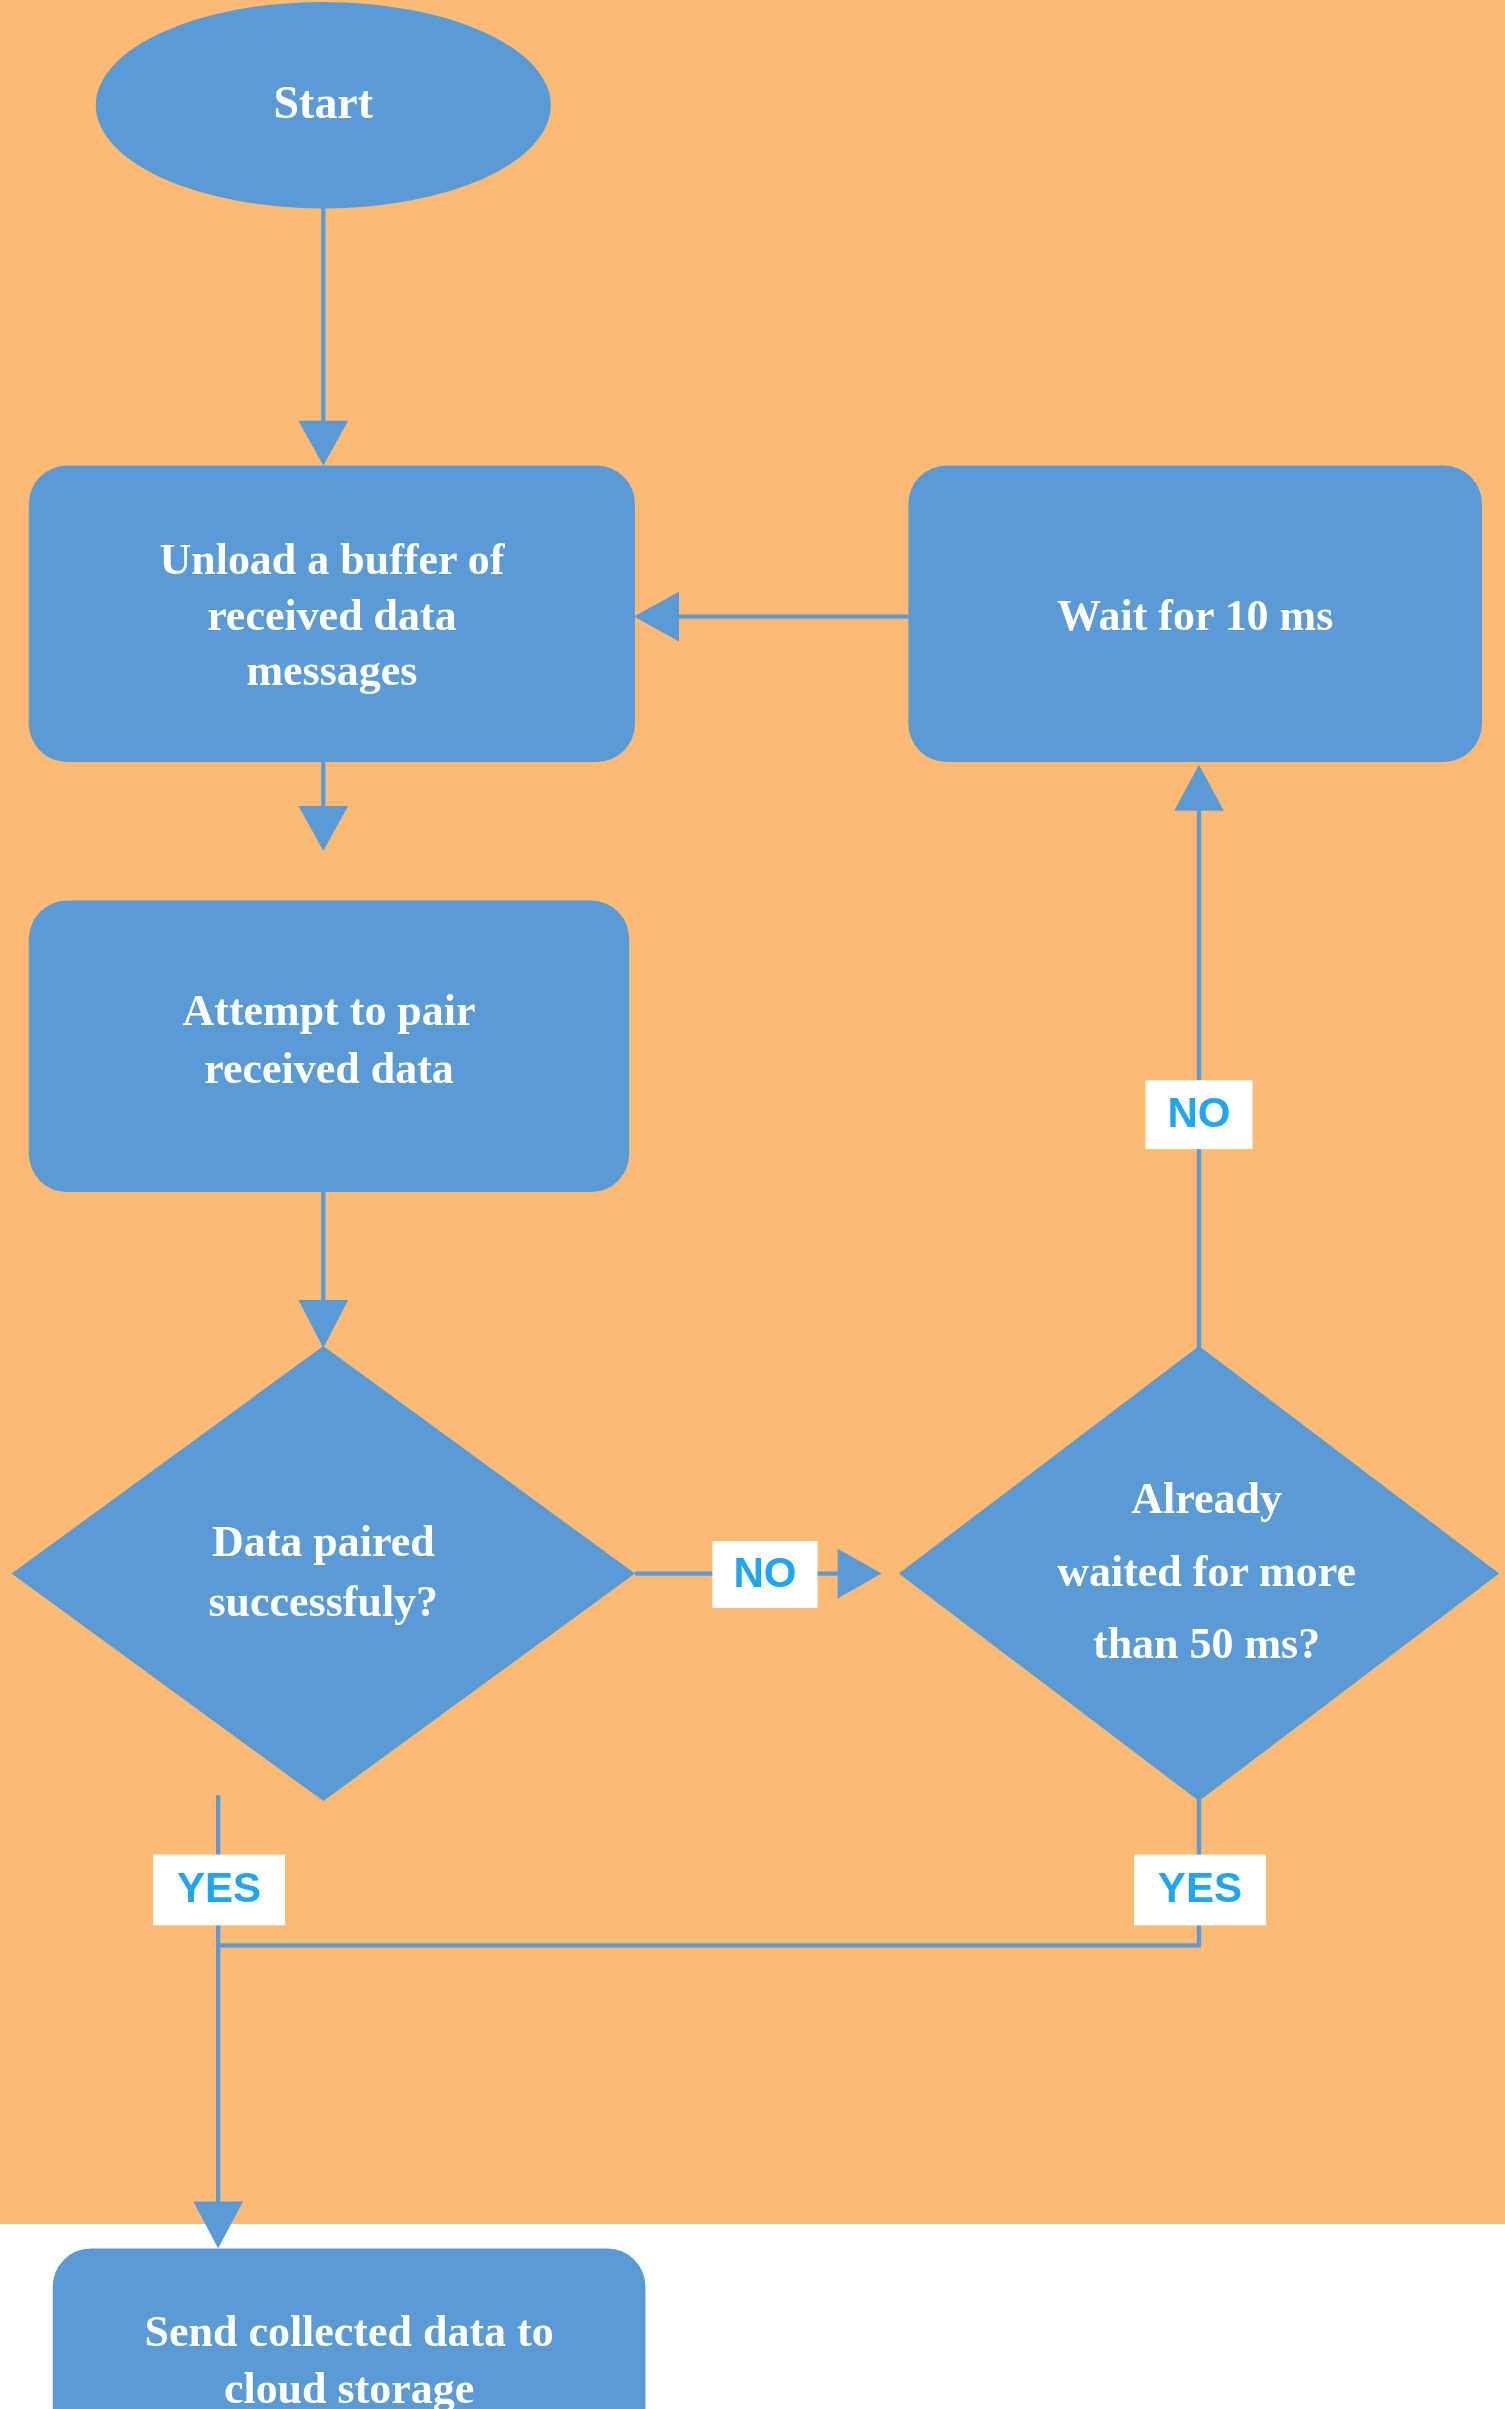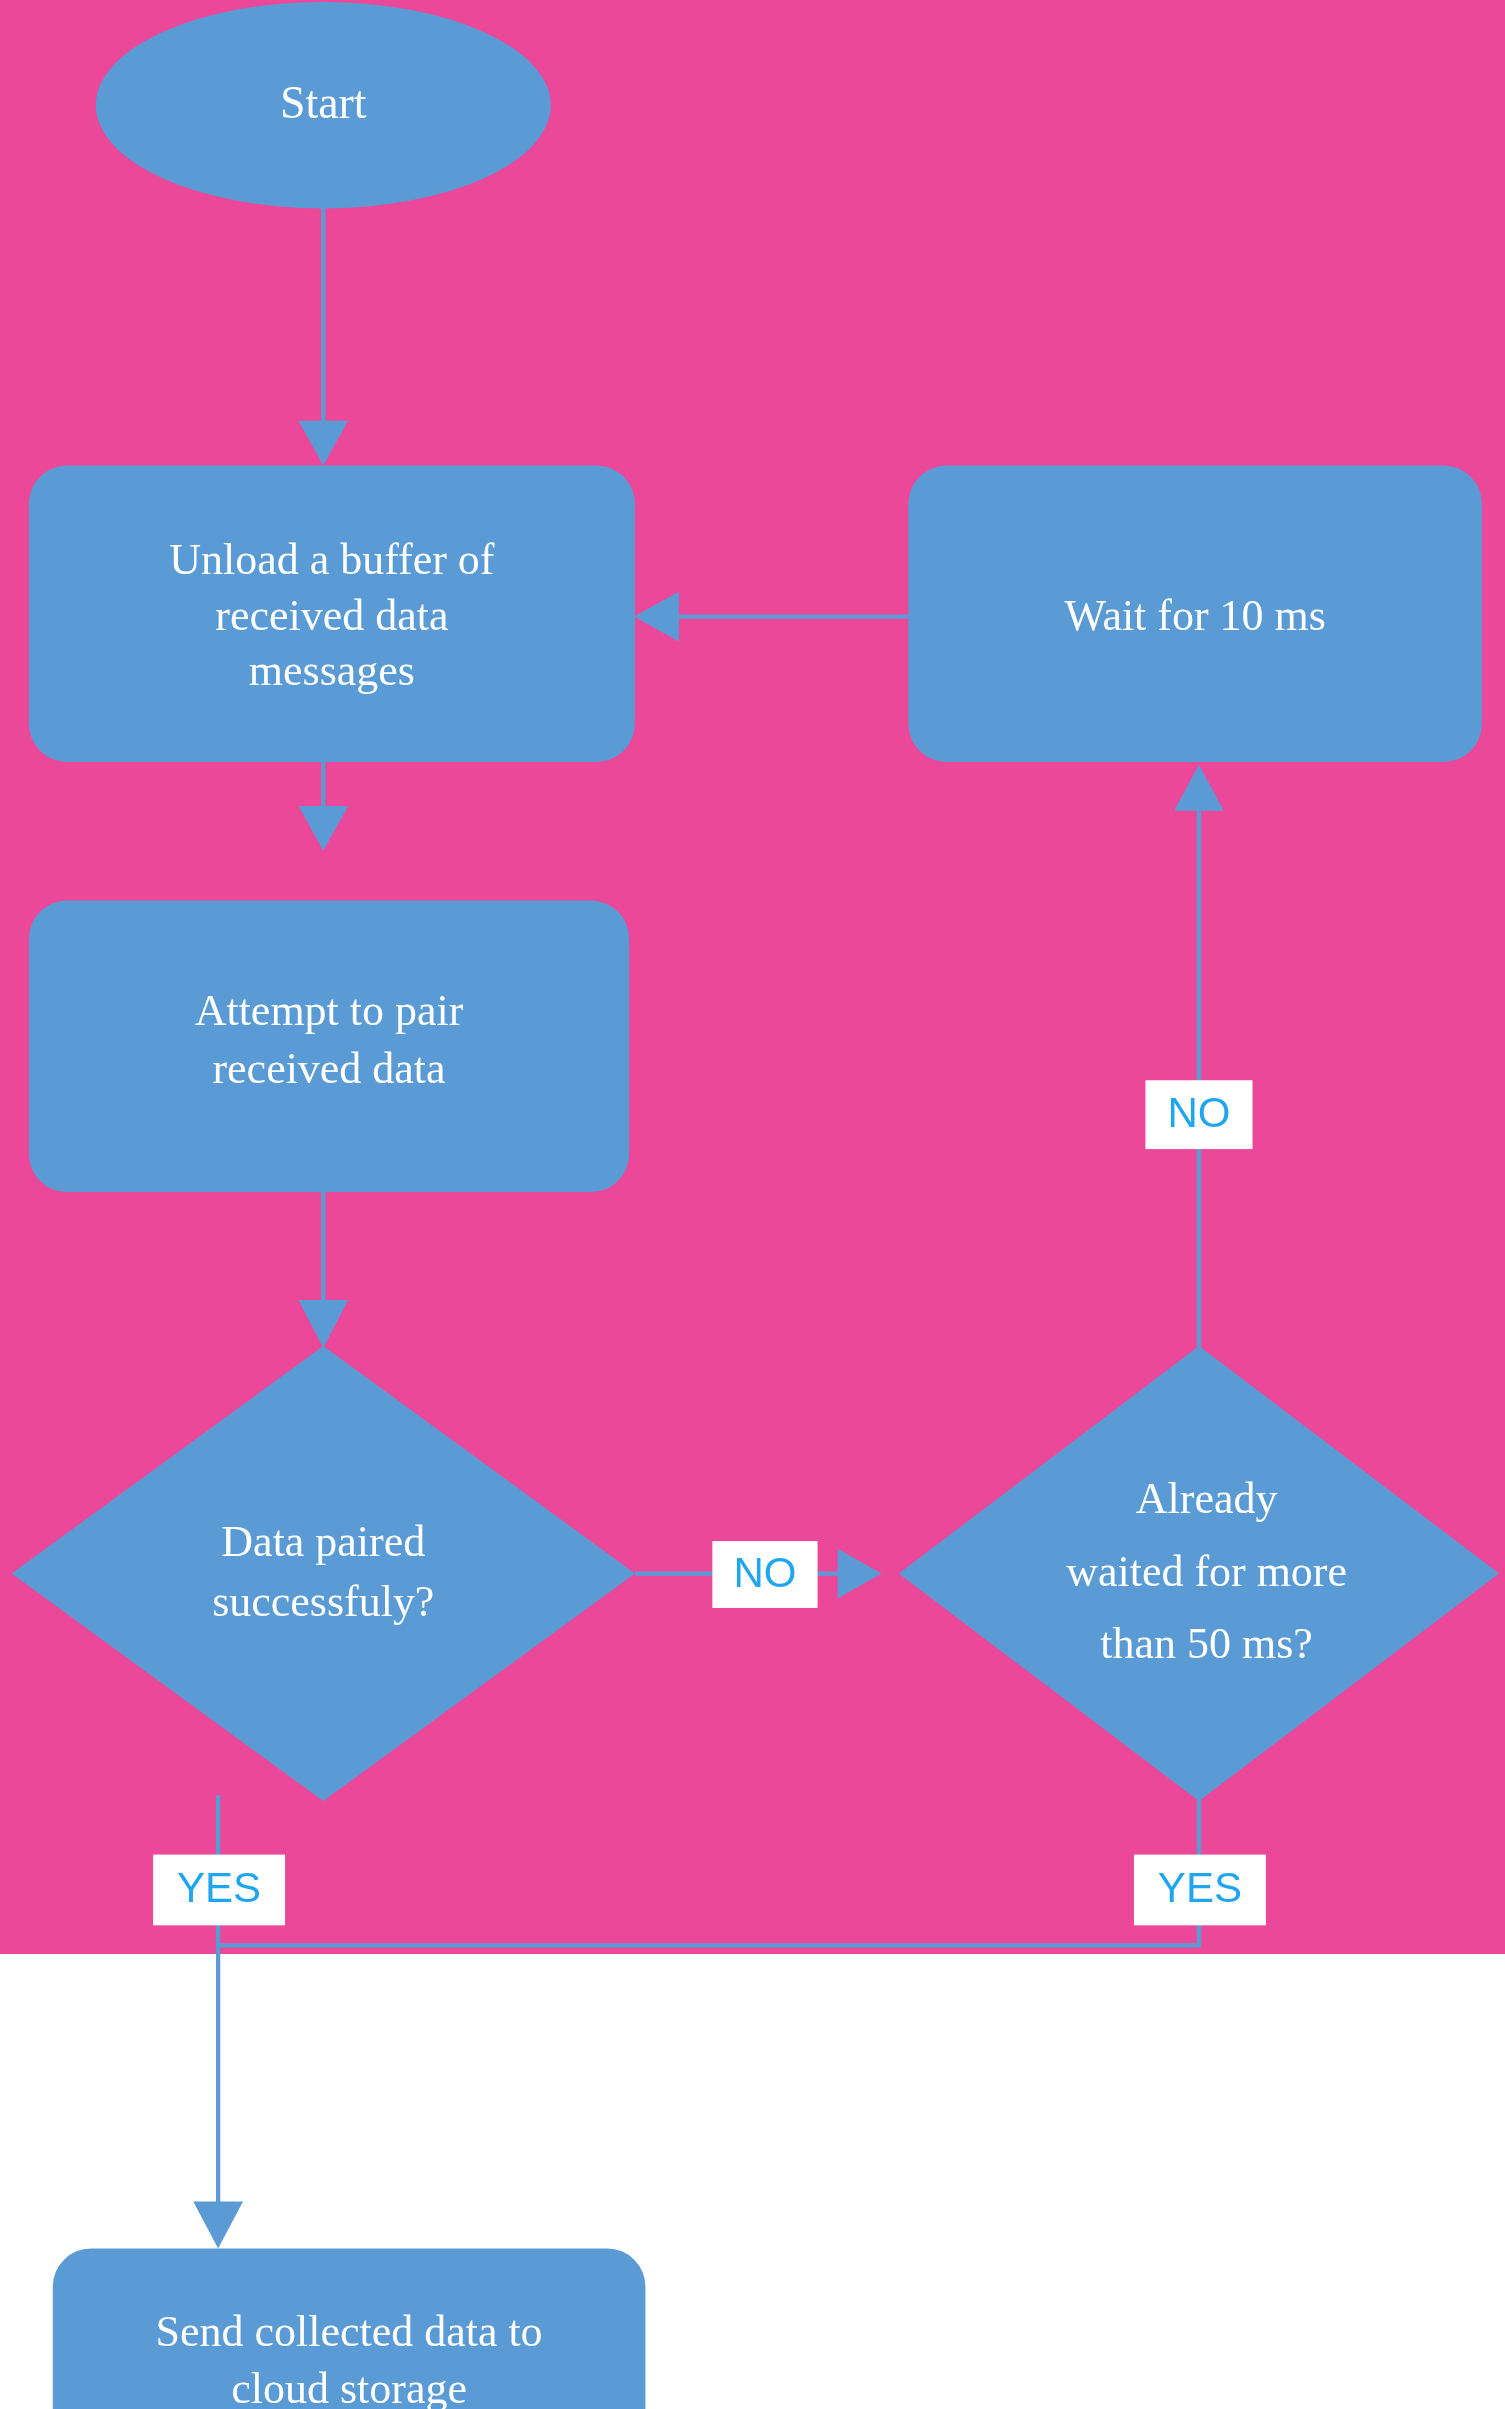--- a/index.html
+++ b/index.html
@@ -9,22 +9,23 @@
   }
   body {
     width: 1506px;
     height: 2410px;
     font-family: "Liberation Serif", serif;
     overflow: hidden;
   }
   #flowchart-root {
     position: relative;
     width: 1506px;
-    height: 1954px;
-    background: #ec4899;
+    height: 2224px;
+    background: #fdba74;
+    font-weight: bold;
   }
   svg.diagram {
     display: block;
     width: 1506px;
     height: 2410px;
   }
   .node-shape {
     fill: #5B9BD5;
   }
   .node-label {

